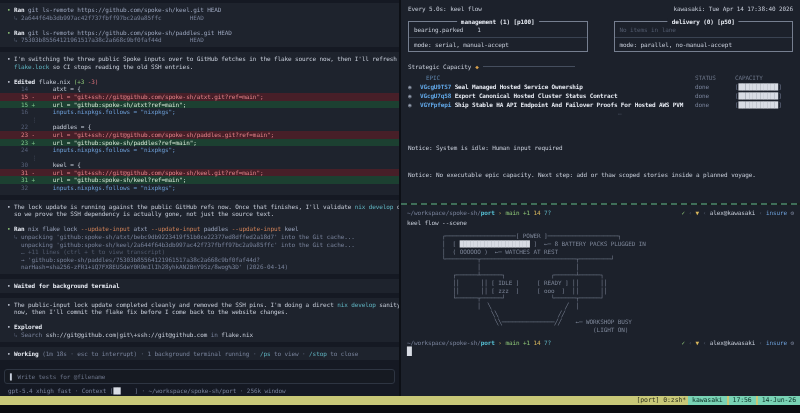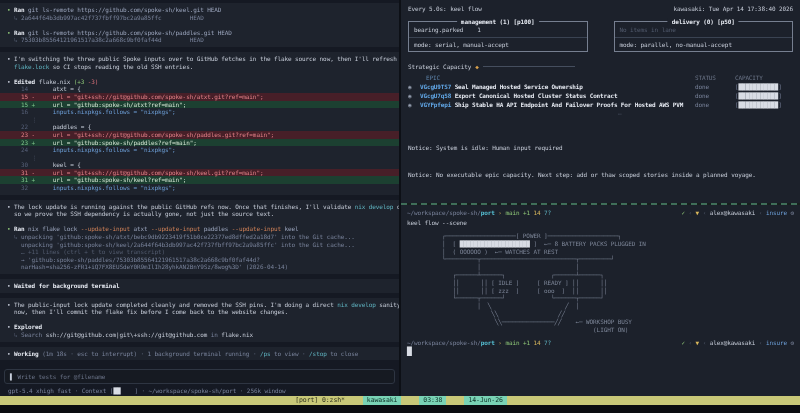--- a/index.html
+++ b/index.html
@@ -39,24 +39,24 @@
   .tl{white-space:pre;line-height:7.6px;padding-left:7px;}
   .bg-red{background:#471f28;}
   .bg-green{background:#1c4031;}
   .input-box{position:absolute;left:4px;right:4px;bottom:12px;height:15px;background:#161a22;
              border:1px solid #2e3542;border-radius:3px;display:flex;align-items:center;gap:4px;padding:0 5px;box-sizing:border-box;}
   .caret{color:#c8cfdc;}
   .placeholder{color:#6b7489;}
   .statusline{position:absolute;left:1px;bottom:1px;line-height:9px;}
   
   .tmux{position:absolute;left:0;top:396px;width:800px;height:9px;background:#c8c878;color:#30331d;
-        font-size:6.5px;line-height:9px;display:flex;justify-content:center;white-space:pre;}
+        font-size:6.5px;line-height:9px;display:flex;justify-content:flex-end;white-space:pre;}
   .tmux-left{padding-left:2px;}
   .tmux-right{display:flex;}
-  .badge{background:#79d3b5;color:#0f3328;padding:0 4px;margin-left:18px;}
+  .badge{background:#79d3b5;color:#0f3328;padding:0 4px;margin-left:2px;}
   
   .watch-header{display:flex;justify-content:space-between;line-height:9px;white-space:pre;color:#c6ccd8;}
   .wboxes{display:flex;gap:26px;margin-top:8px;}
   .wbox{flex:1;border:1px solid #767f90;position:relative;}
   .wbox-title{position:absolute;top:-4px;left:50%;transform:translateX(-50%);background:#1c212b;
               padding:0 4px;font-weight:bold;white-space:nowrap;color:#e6eaf2;line-height:8px;}
   .wbox-row{display:flex;gap:14px;padding:4px 5px 3px;line-height:8px;white-space:pre;}
   .wbox-mode{border-top:1px solid #3a4352;padding:3px 5px 2px;line-height:8px;white-space:pre;color:#c6ccd8;}
   .strategic{margin-top:10px;display:flex;align-items:center;gap:4px;line-height:9px;white-space:pre;}
   .diamond{color:#d9a14c;}
@@ -233,18 +233,18 @@
     </div>
     <div class="cursorline">
       <span class="block">█</span>
     </div>
   </div>
 
   <div class="tmux">
     <span class="tmux-left"><span>[port]</span><span> </span><span>0:zsh*</span></span>
     <span class="tmux-right">
       <span class="badge">kawasaki</span>
-      <span class="badge">03:38</span>
+      <span class="badge">17:56</span>
       <span class="badge">14-Jun-26</span>
     </span>
   </div>
 
 </div>
 
 </body></html>

